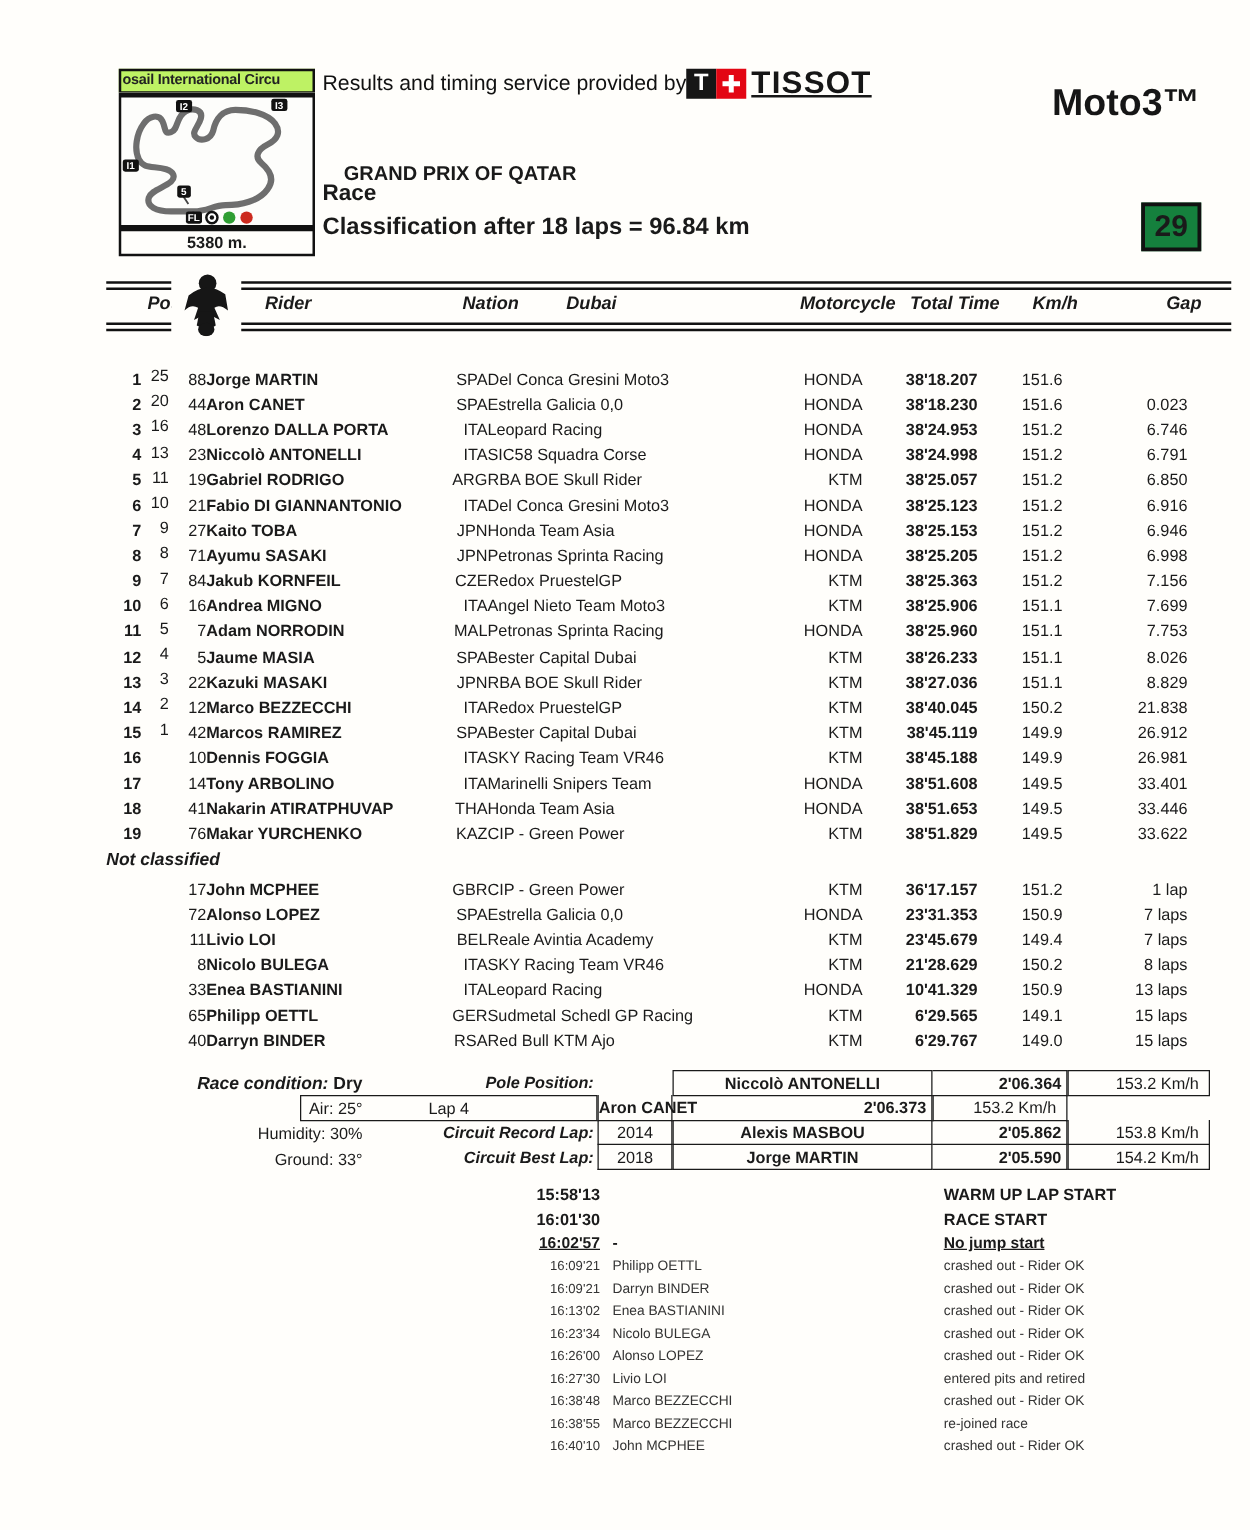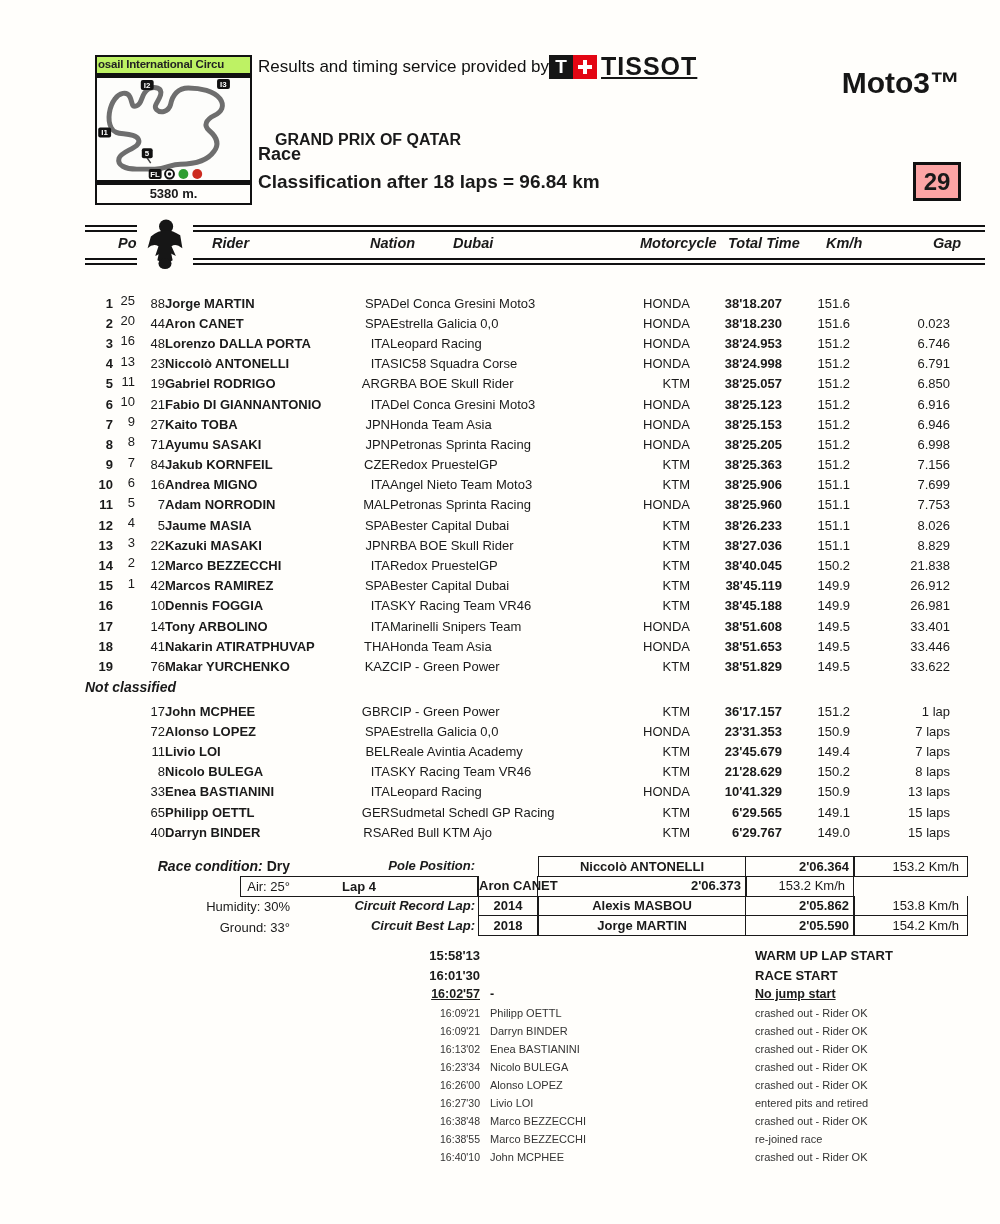--- a/index.html
+++ b/index.html
@@ -34,21 +34,21 @@
     align-items:center;justify-content:center;}
   .tissot .pbox .plus{position:relative;width:14px;height:14px;}
   .tissot .pbox .plus:before{content:"";position:absolute;left:5px;top:0;width:4px;height:14px;background:#fff;}
   .tissot .pbox .plus:after{content:"";position:absolute;left:0;top:5px;width:14px;height:4px;background:#fff;}
   .tissot .tword{font-size:25px;font-weight:bold;letter-spacing:1px;color:#161616;margin-left:4px;text-decoration:underline;}
   .category{right:40px;top:66px;font-size:30px;font-weight:bold;color:#161616;}
   .gp-title{left:275px;top:110px;font-size:16px;font-weight:bold;margin-top:21px;}
   .session{left:258px;top:144px;font-size:18px;font-weight:bold;}
   .classif{left:258px;top:171px;font-size:19px;font-weight:bold;}
   .pagenum{left:913px;top:162px;width:42px;height:33px;border:3px solid #111;
-    font-size:24px;font-weight:bold;text-align:center;line-height:33px;background:#fca5a5;}
+    font-size:24px;font-weight:bold;text-align:center;line-height:33px;background:#15803d;}
 
   
   .dbl{left:85px;width:900px;height:3px;border-top:2px solid #111;border-bottom:2px solid #111;}
   .head-row{left:85px;top:235px;width:900px;font-size:14.5px;font-weight:bold;font-style:italic;}
   .head-row span{position:absolute;white-space:nowrap;margin-left:20px;}
   .rider-icon-wrap{left:137px;top:217px;width:56px;height:54px;background:#fffefb;
     display:flex;align-items:center;justify-content:center;}
 
   
   table.res{position:absolute;left:85px;border-collapse:collapse;table-layout:fixed;width:865px;}
@@ -71,21 +71,21 @@
   .conditions{left:85px;top:856px;width:205px;text-align:right;font-size:13px;line-height:20.5px;}
   .conditions .cond-main{font-size:14px;}
   .conditions .cond-label{font-weight:bold;font-style:italic;}
   .conditions .cond-value{font-weight:bold;}
 
   
   .records{left:240px;top:856px;}
   .rec-row{display:grid;grid-template-columns:238px 60px 208px 108px 114px;height:20px;}
   .rec-row > div{font-size:13px;line-height:19px;white-space:nowrap;}
   .rec-label{text-align:right;font-weight:bold;font-style:italic;padding-right:3px;}
-  .rec-lap{text-align:center;border:1.6px solid #1a1a1a;border-top-width:0;font-weight:bold;}
+  .rec-lap{text-align:center;border:1.6px solid #1a1a1a;border-top-width:0;}
   .rec-row:nth-child(2) .rec-lap{border-top-width:1.6px;}
   .rec-row:first-child .rec-lap{border:none;}
   .rec-name{text-align:center;font-weight:bold;border:1.6px solid #1a1a1a;border-top-width:0;}
   .rec-time{text-align:right;font-weight:bold;padding-right:4px;border:1.6px solid #1a1a1a;border-left:none;border-top-width:0;}
   .rec-speed{text-align:right;padding-right:8px;border:1.6px solid #1a1a1a;border-left:1px solid #1a1a1a;border-top-width:0;}
   .rec-row:first-child .rec-name,
   .rec-row:first-child .rec-time,
   .rec-row:first-child .rec-speed{border-top-width:1.6px;}
 
   

